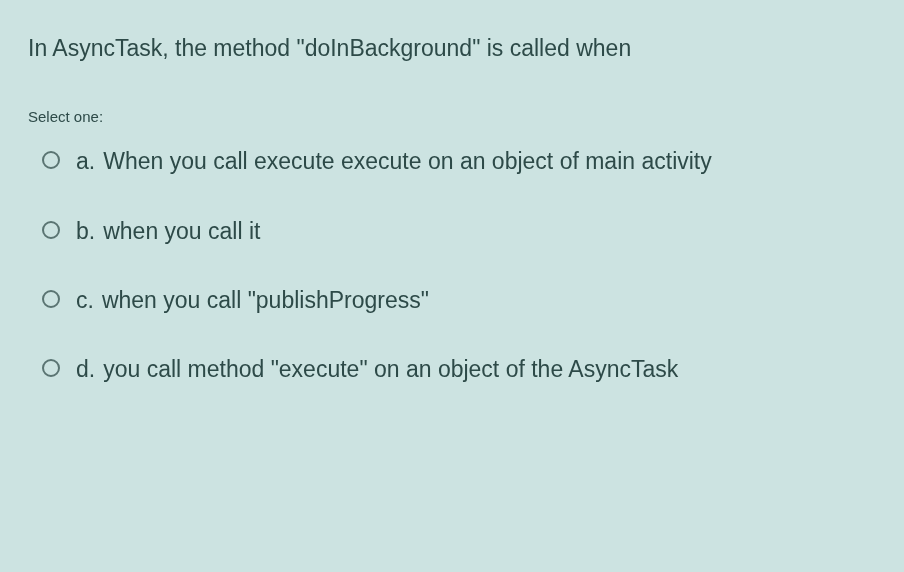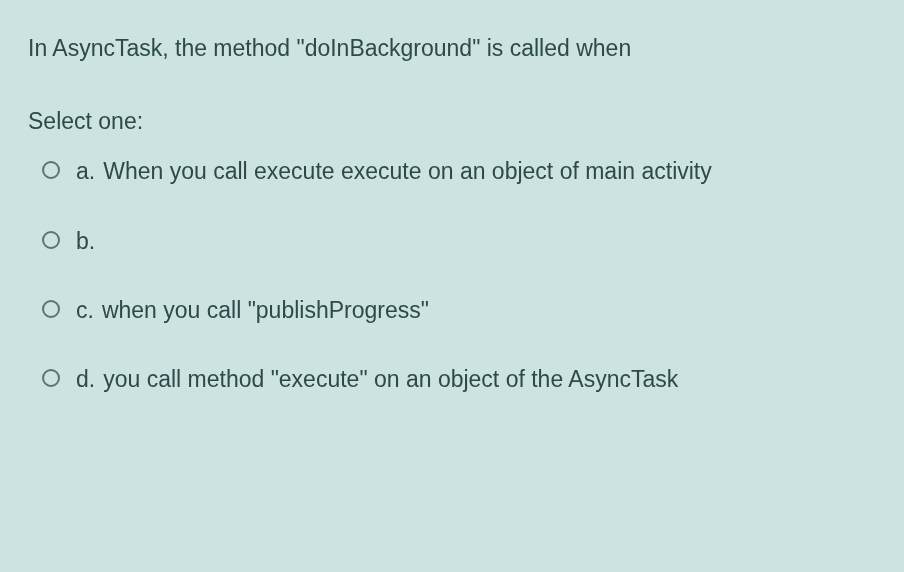--- a/index.html
+++ b/index.html
@@ -16,21 +16,21 @@
       color: #2d4a48;
     }
     .question-text {
       font-size: 23px;
       font-weight: 400;
       color: #2d4a48;
       margin-bottom: 44px;
       line-height: 1.4;
     }
     .prompt-label {
-      font-size: 23px;
+      font-size: 15px;
       font-weight: 400;
       color: #2d4a48;
       margin-bottom: 20px;
     }
     .options-list {
       padding-left: 14px;
     }
     .option-row {
       display: flex;
       align-items: flex-start;
@@ -79,20 +79,21 @@
     <span class="option-content">
       <span class="option-letter">a.</span>
       <span class="option-text">When you call execute execute on an object of main activity</span>
     </span>
   </label>
 
   <label class="option-row">
     <span class="radio"></span>
     <span class="option-content">
       <span class="option-letter">b.</span>
+      <span class="option-text">when you call it</span>
     </span>
   </label>
 
   <label class="option-row">
     <span class="radio"></span>
     <span class="option-content">
       <span class="option-letter">c.</span>
       <span class="option-text">when you call "publishProgress"</span>
     </span>
   </label>

